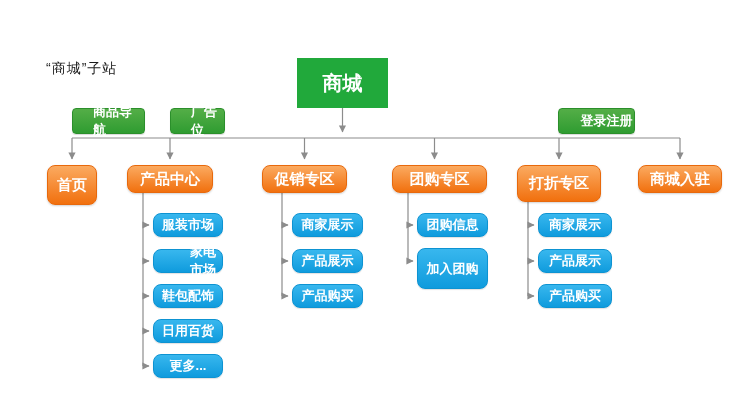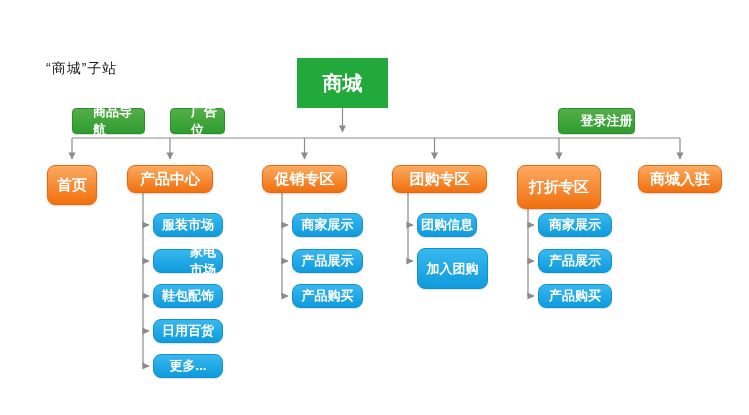--- a/index.html
+++ b/index.html
@@ -91,31 +91,31 @@
 <div class="abs root-node" style="left:297px;top:58px;width:91px;height:50px;">商城</div>
 
 <div class="abs green-btn" style="left:72px;top:108px;width:73px;height:26px;">商品导航</div>
 <div class="abs green-btn" style="left:170px;top:108px;width:55px;height:26px;">广告位</div>
 <div class="abs green-btn" style="left:558px;top:108px;width:77px;height:26px;">登录注册</div>
 
 <div class="abs orange-box" style="left:47px;top:165px;width:50px;height:40px;">首页</div>
 <div class="abs orange-box" style="left:127px;top:165px;width:86px;height:28px;">产品中心</div>
 <div class="abs orange-box" style="left:262px;top:165px;width:85px;height:28px;">促销专区</div>
 <div class="abs orange-box" style="left:392px;top:165px;width:95px;height:28px;">团购专区</div>
-<div class="abs orange-box" style="left:517px;top:165px;width:84px;height:44px;">打折专区</div>
+<div class="abs orange-box" style="left:517px;top:165px;width:84px;height:37px;">打折专区</div>
 <div class="abs orange-box" style="left:638px;top:165px;width:84px;height:28px;">商城入驻</div>
 
 <div class="abs blue-box" style="left:153px;top:213px;width:70px;height:24px;">服装市场</div>
 <div class="abs blue-box" style="left:153px;top:249px;width:70px;height:24px;padding-left:36px;">家电市场</div>
 <div class="abs blue-box" style="left:153px;top:284px;width:70px;height:24px;">鞋包配饰</div>
 <div class="abs blue-box" style="left:153px;top:319px;width:70px;height:24px;">日用百货</div>
 <div class="abs blue-box" style="left:153px;top:354px;width:70px;height:24px;">更多...</div>
 
 <div class="abs blue-box" style="left:292px;top:213px;width:71px;height:24px;">商家展示</div>
 <div class="abs blue-box" style="left:292px;top:249px;width:71px;height:24px;">产品展示</div>
 <div class="abs blue-box" style="left:292px;top:284px;width:71px;height:24px;">产品购买</div>
 
-<div class="abs blue-box" style="left:417px;top:213px;width:60px;height:24px;">团购信息</div>
+<div class="abs blue-box" style="left:417px;top:213px;width:71px;height:24px;">团购信息</div>
 <div class="abs blue-box" style="left:417px;top:248px;width:71px;height:41px;">加入团购</div>
 
 <div class="abs blue-box" style="left:538px;top:213px;width:74px;height:24px;">商家展示</div>
 <div class="abs blue-box" style="left:538px;top:249px;width:74px;height:24px;">产品展示</div>
 <div class="abs blue-box" style="left:538px;top:284px;width:74px;height:24px;">产品购买</div>
 
 </body></html>

